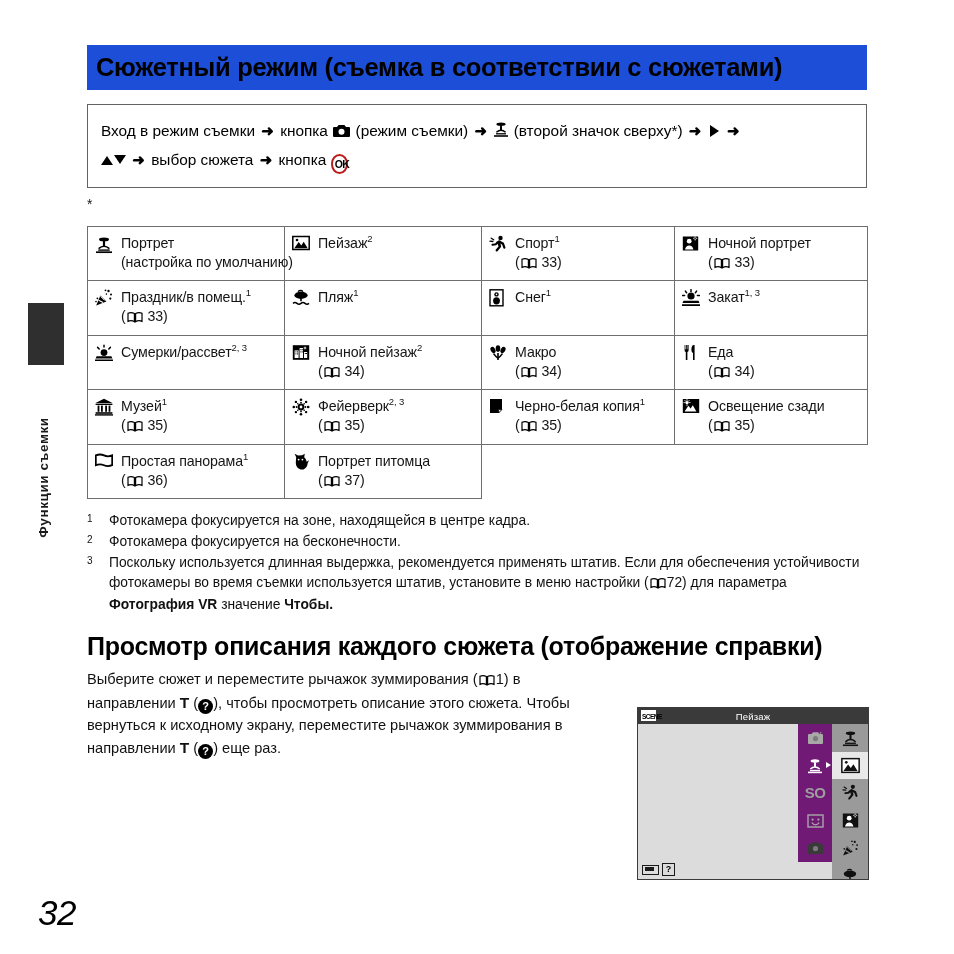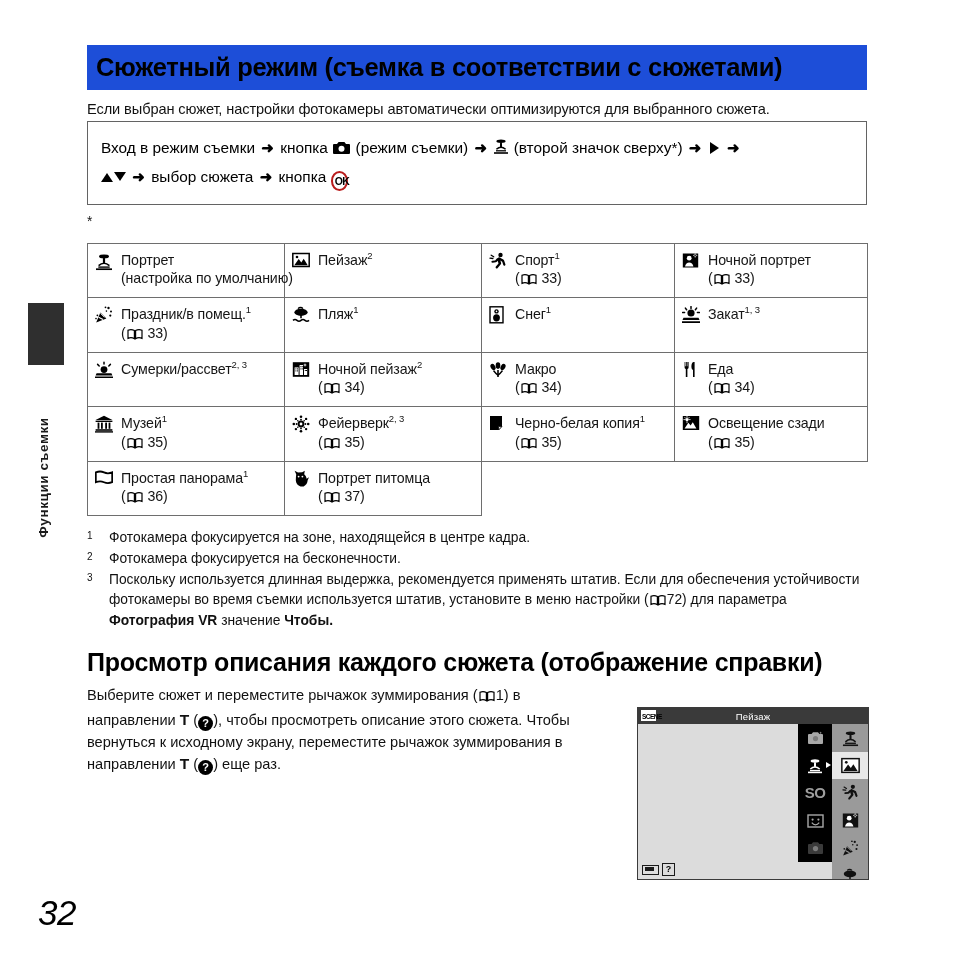--- a/index.html
+++ b/index.html
@@ -83,21 +83,21 @@
     margin-top: 10px;
     font-size: 14.6px;
     line-height: 1.35;
     color: #111;
     letter-spacing: -0.1px;
     white-space: nowrap;
   }
 
   
   #instruction-box {
-    margin-top: 1px;
+    margin-top: 14px;
     border: 1.6px solid #636363;
     padding: 13px 12px 13px 13px;
     font-size: 15.4px;
     line-height: 1.75;
     color: #000;
   }
   #instruction-box .row { white-space: nowrap; }
   .ib-icon { display: inline-block; vertical-align: -2px; }
   .arrow-r { font-weight: bold; font-size: 15px; padding: 0 2px; }
   .tri-right {
@@ -294,21 +294,21 @@
     position: relative;
     height: 155px;
     background: #dcdcdc;
   }
   #lcd-col-mode {
     position: absolute;
     right: 36px;
     top: 0;
     width: 34px;
     height: 138px;
-    background: #000000;
+    background: #701a75;
   }
   #lcd-col-scene {
     position: absolute;
     right: 0;
     top: 0;
     width: 36px;
     height: 155px;
     background: #9a9a9a;
   }
   .lcd-mode-item {
@@ -384,21 +384,20 @@
 <div id="side-tab-text">Функции съемки</div>
 
 <div id="page-number">32</div>
 
 <div id="content">
 
   <div id="title-bar">
     <span class="title-text">Сюжетный режим (съемка в соответствии с сюжетами)</span>
   </div>
 
-  <div id="intro-text">Если выбран сюжет, настройки фотокамеры автоматически оптимизируются для выбранного сюжета.</div>
 
   <div id="instruction-box">
     <div class="row">
       <span>Вход в режим съемки</span>
       <span class="arrow-r">➜</span>
       <span>кнопка</span>
       <span class="ib-icon">
         <svg width="19" height="15" viewBox="0 0 19 15">
             <path d="M2 4h3l1.6-2h5.8L14 4h3a1 1 0 0 1 1 1v8a1 1 0 0 1-1 1H2a1 1 0 0 1-1-1V5a1 1 0 0 1 1-1z" fill="#000"></path>
             <circle cx="9.5" cy="8.8" r="3" fill="#fff"></circle>

